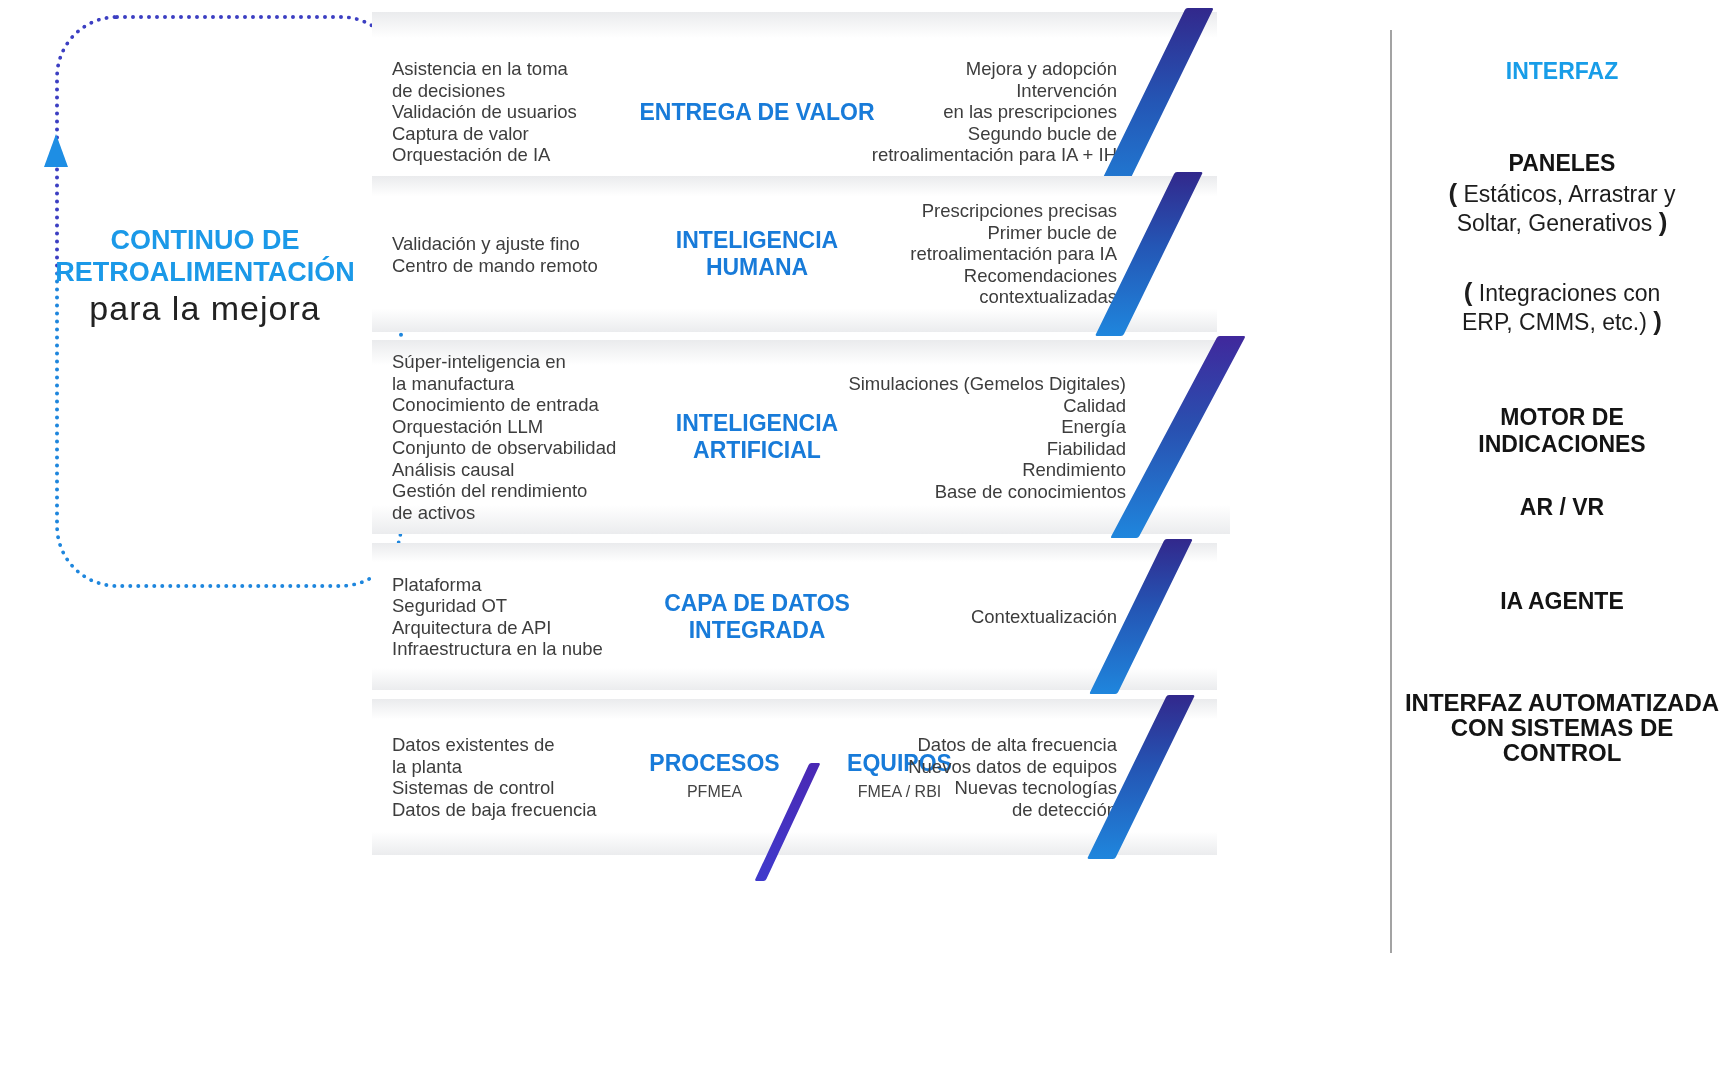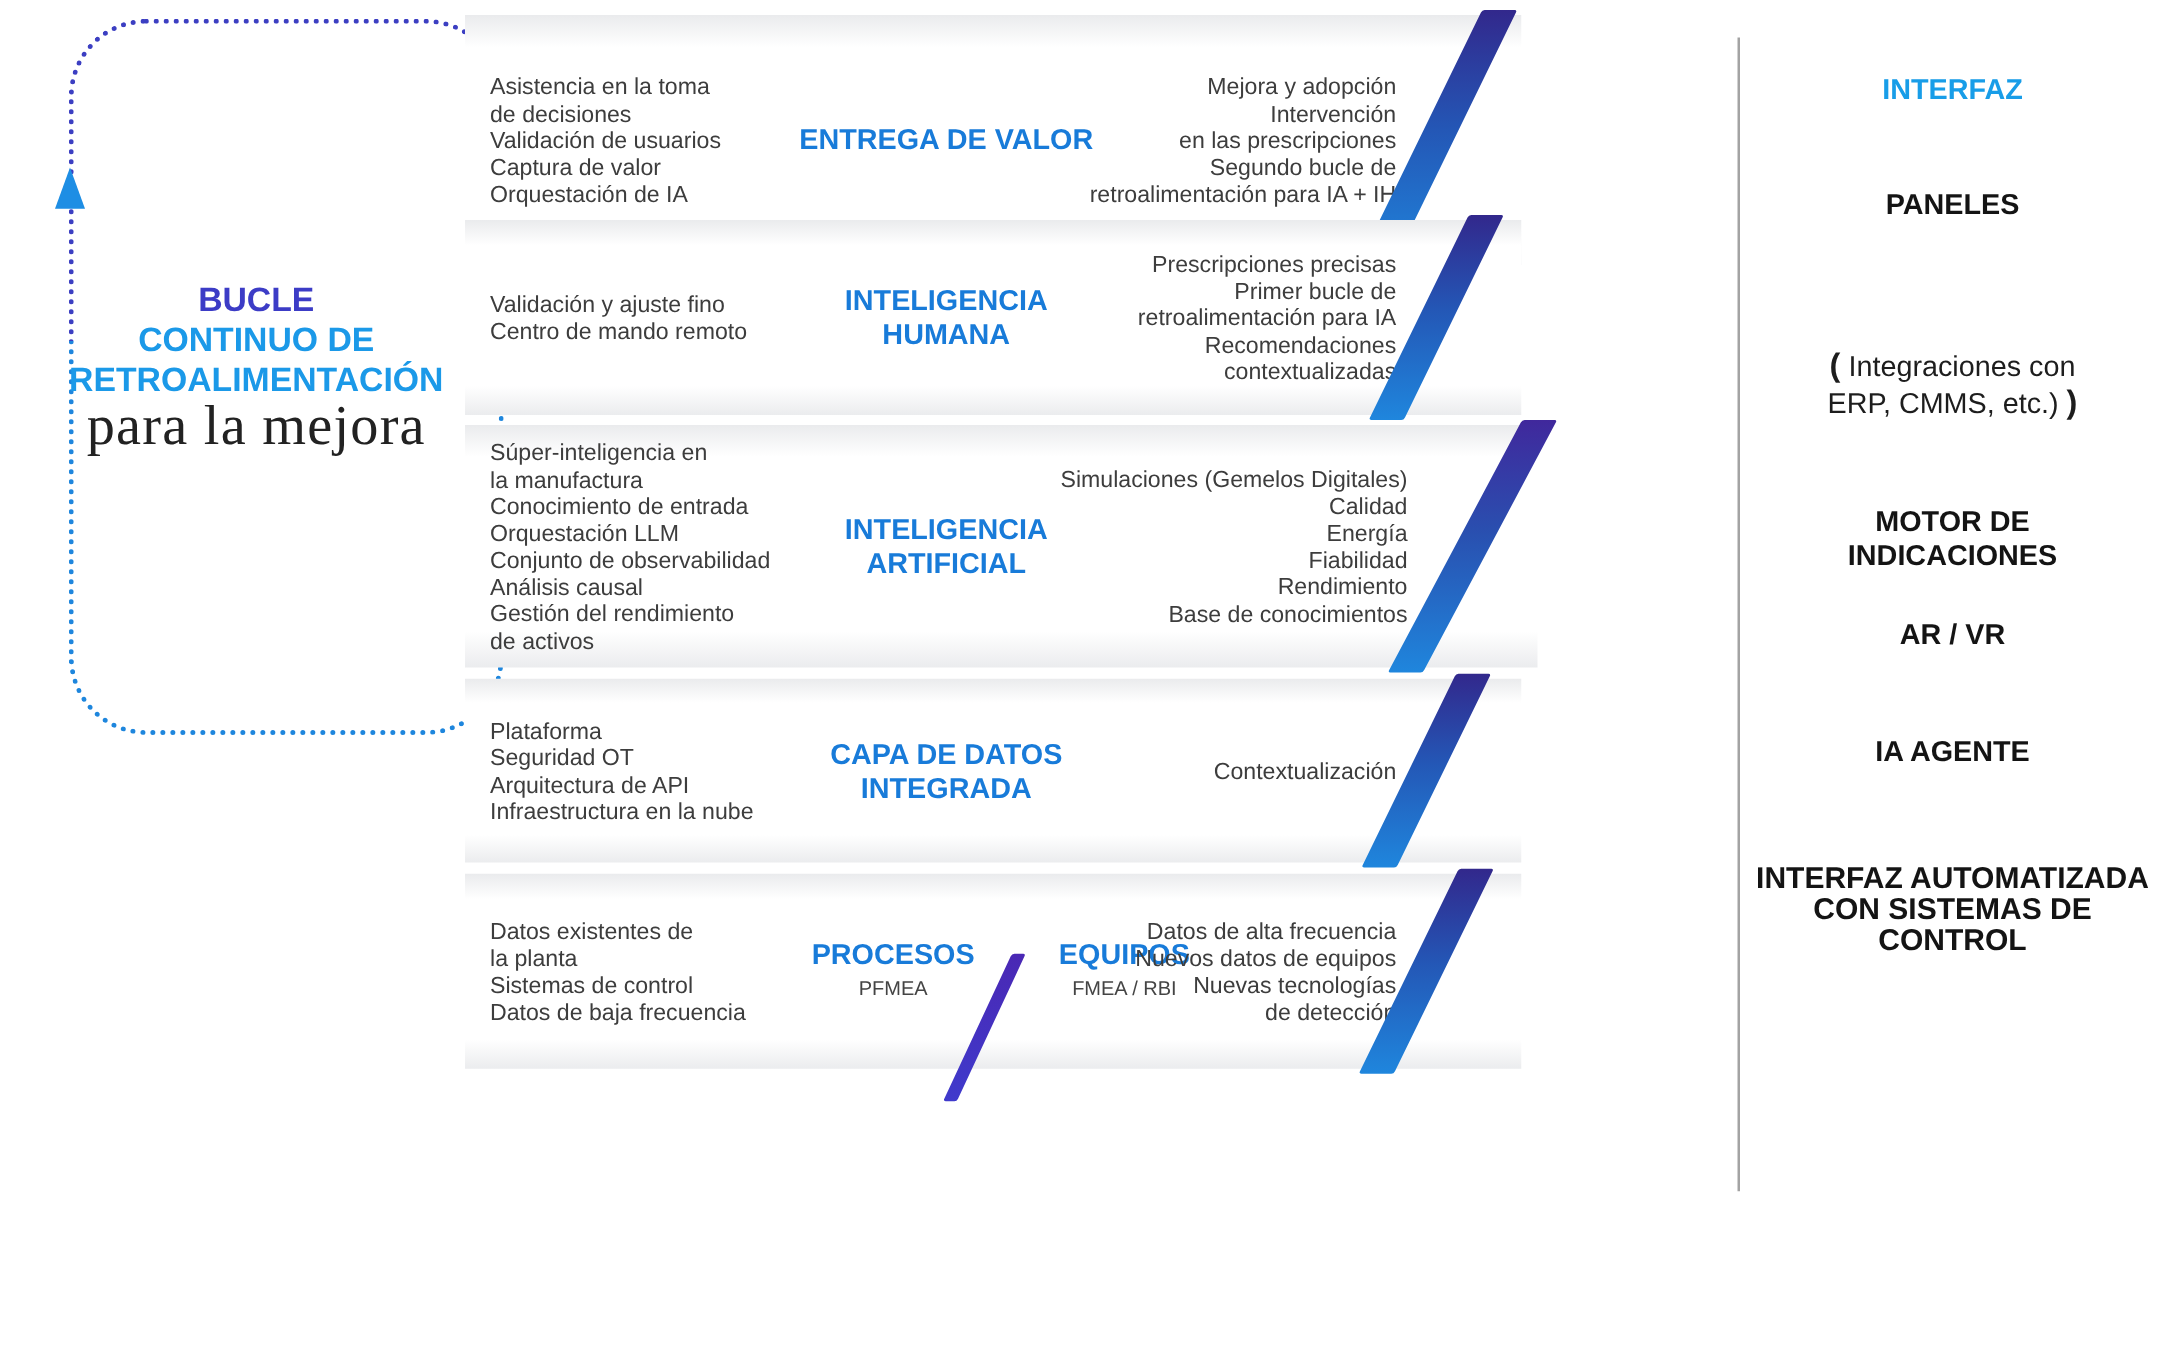--- a/index.html
+++ b/index.html
@@ -20,21 +20,21 @@
     border-bottom:33px solid #1e8ee4;
   }
   .arrow-down{
     position:absolute;left:391px;top:431px;width:0;height:0;
     border-left:12px solid transparent;border-right:12px solid transparent;
     border-top:33px solid #1e8ee4;
   }
   .loop-text{position:absolute;left:25px;top:224px;width:360px;text-align:center;}
   .loop-l1{font-weight:bold;font-size:27px;line-height:32px;color:#3c3cc6;}
   .loop-l2,.loop-l3{font-weight:bold;font-size:27px;line-height:32px;color:#1b99e8;}
-  .loop-sub{font-size:45px;line-height:40px;font-weight:300;color:#222222;letter-spacing:1px;font-family:Liberation Serif, serif;}
+  .loop-sub{font-size:34px;line-height:40px;font-weight:300;color:#222222;letter-spacing:1px;}
 
   
   #bands{position:absolute;left:0;top:0;width:100%;height:100%;}
   .band{
     position:absolute;left:372px;width:845px;
     background:linear-gradient(180deg,#eaebed 0%,#ffffff 13%,#ffffff 85%,#ebecee 100%);
   }
   .band:nth-child(1){top:12px;height:200px;}
   .band:nth-child(2){top:176px;height:156px;}
   .band:nth-child(3){top:340px;height:194px;width:858px;}
@@ -100,21 +100,20 @@
 </head>
 <body>
 
 <div id="canvas">
 
   <div class="loop-outline half-top"></div>
   <div class="loop-outline half-bottom"></div>
   <div class="arrow-up"></div>
   <div class="arrow-down"></div>
   <div class="loop-text">
-    <div class="loop-l1">BUCLE</div>
     <div class="loop-l2">CONTINUO DE</div>
     <div class="loop-l3">RETROALIMENTACIÓN</div>
     <div class="loop-sub">para la mejora</div>
   </div>
 
   <div id="bands">
       <div class="band">
         <div class="band-left">Asistencia en la toma
 de decisiones
 Validación de usuarios
@@ -193,20 +192,24 @@
       </div>
     </div>
 
   <div class="divider"></div>
   <div id="right-col">
       <div class="rc-item">
         <div class="rc-label">INTERFAZ</div>
       </div>
       <div class="rc-item">
         <div class="rc-label">PANELES</div>
+        <div class="rc-sub">
+          <div class="rc-sub-line"><span class="paren">(</span> Estáticos, Arrastrar y</div>
+          <div class="rc-sub-line">Soltar, Generativos <span class="paren">)</span></div>
+        </div>
       </div>
       <div class="rc-item">
         <div class="rc-sub">
           <div class="rc-sub-line"><span class="paren">(</span> Integraciones con</div>
           <div class="rc-sub-line">ERP, CMMS, etc.) <span class="paren">)</span></div>
         </div>
       </div>
       <div class="rc-item">
         <div class="rc-label">MOTOR DE
 INDICACIONES</div>

